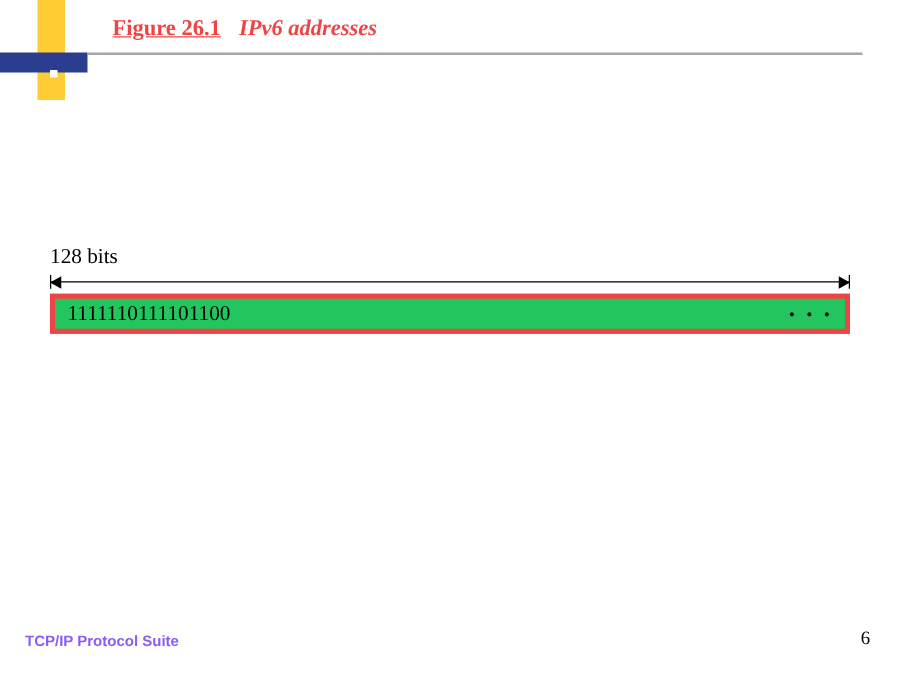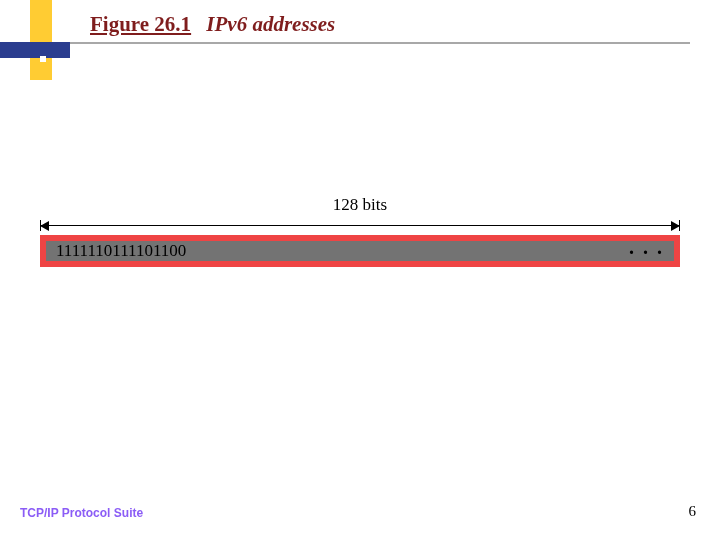--- a/index.html
+++ b/index.html
@@ -36,23 +36,23 @@
     width: 6px;
     height: 6px;
     background: #fff;
   }
 
   
   .title-row {
     position: absolute;
     left: 90px;
     top: 12px;
-    font-size: 21px;
+    font-size: 18px;
     font-weight: bold;
-    color: #7f1d1d;
+    color: #ef4444;
     font-family: Liberation Serif, serif;
   }
   .title-row .fig-lbl { text-decoration: underline; }
   .title-row .fig-it  { font-style: italic; margin-left: 10px; }
 
   
   .title-rule {
     position: absolute;
     left: 70px;
     top: 42px;
@@ -62,21 +62,21 @@
   }
 
   
   .fig-wrap {
     position: absolute;
     left: 40px;
     top: 195px;
     width: 640px;
   }
   .span-lbl {
-    text-align: center;
+    text-align: left;
     font-size: 17px;
     color: #000;
     margin-bottom: 4px;
   }
   .span-arrow {
     position: relative;
     height: 14px;
   }
   .span-arrow .line {
     position: absolute;
@@ -101,22 +101,22 @@
     border-bottom: 5px solid transparent;
   }
   .span-arrow .head-l { left: 0; border-right: 9px solid #000; }
   .span-arrow .head-r { right: 0; border-left: 9px solid #000; }
 
   .addr-box {
     display: flex;
     align-items: center;
     justify-content: space-between;
     height: 32px;
-    border: 6px solid #ef4444;
-    background: #737373;
+    border: 4px solid #ef4444;
+    background: #22c55e;
     padding: 0 10px;
     font-size: 17px;
     color: #000;
     margin-top: 2px;
   }
   .addr-box .mid {
     font-size: 20px;
     font-weight: bold;
     letter-spacing: 2px;
     line-height: 0;

